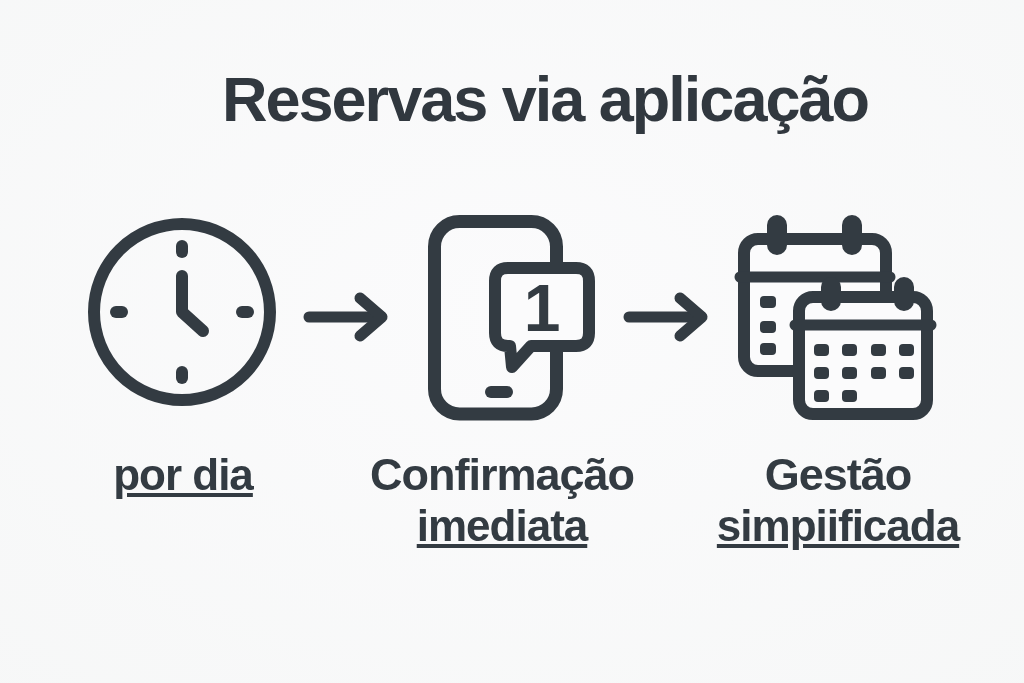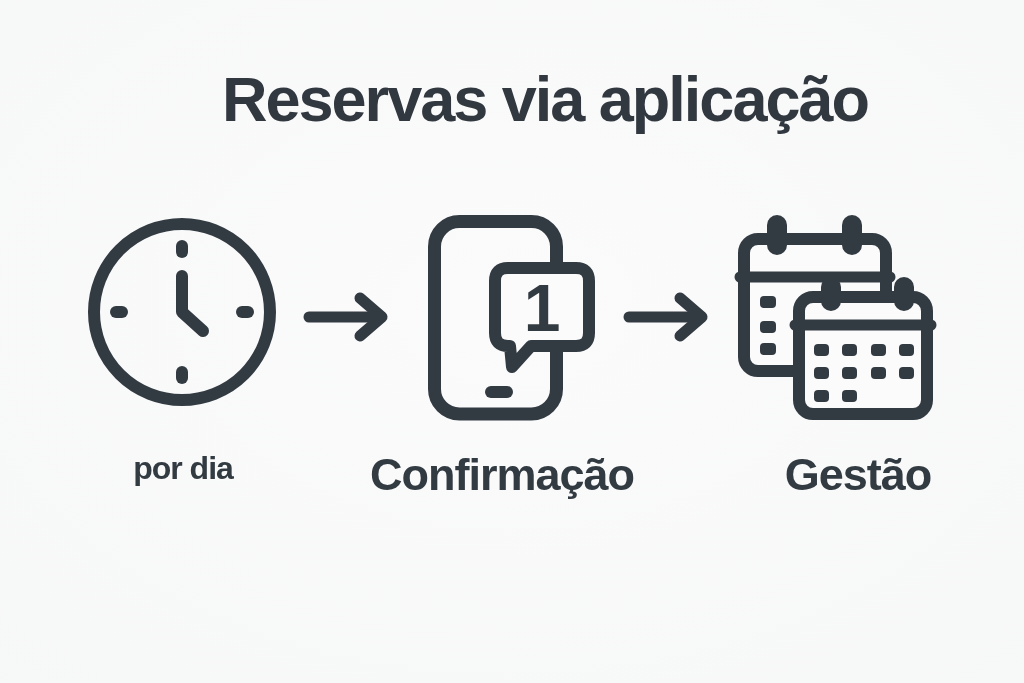--- a/index.html
+++ b/index.html
@@ -25,24 +25,24 @@
   .icon-arrow-2{left:623px;top:287px;}
   .icon-calendars{left:730px;top:210px;}
   .step-label{
     position:absolute;top:450px;
     transform:translateX(-50%);
     text-align:center;color:#333b42;font-weight:700;
     line-height:1.13;letter-spacing:-1px;white-space:nowrap;
   }
   .step-label .l1{display:block;font-size:45px;}
   .step-label .l1.big{font-size:51px;}
-  .step-label .l2{display:block;font-size:32px;}
+  .step-label .l2{display:block;font-size:44px;text-decoration:underline;}
   .label-1{left:183px;}
   .label-2{left:502px;}
-  .label-3{left:858px;}
+  .label-3{left:838px;}
   svg text{font-family:"Liberation Sans", sans-serif;}
 </style>
 </head>
 <body>
 
 <div class="stage">
 
   <h1 class="title">Reservas via aplicação</h1>
 
   <svg class="icon icon-clock" width="200" height="200" viewBox="0 0 200 200">
@@ -112,19 +112,21 @@
       <rect x="112" y="180" width="15" height="12" rx="4"></rect>
     </g>
   </svg>
 
   <div class="step-label label-1">
     <span class="l2">por dia</span>
   </div>
 
   <div class="step-label label-2">
     <span class="l1">Confirmação</span>
+    <span class="l2">imediata</span>
   </div>
 
   <div class="step-label label-3">
     <span class="l1">Gestão</span>
+    <span class="l2">simpiificada</span>
   </div>
 
 </div>
 
 </body></html>

